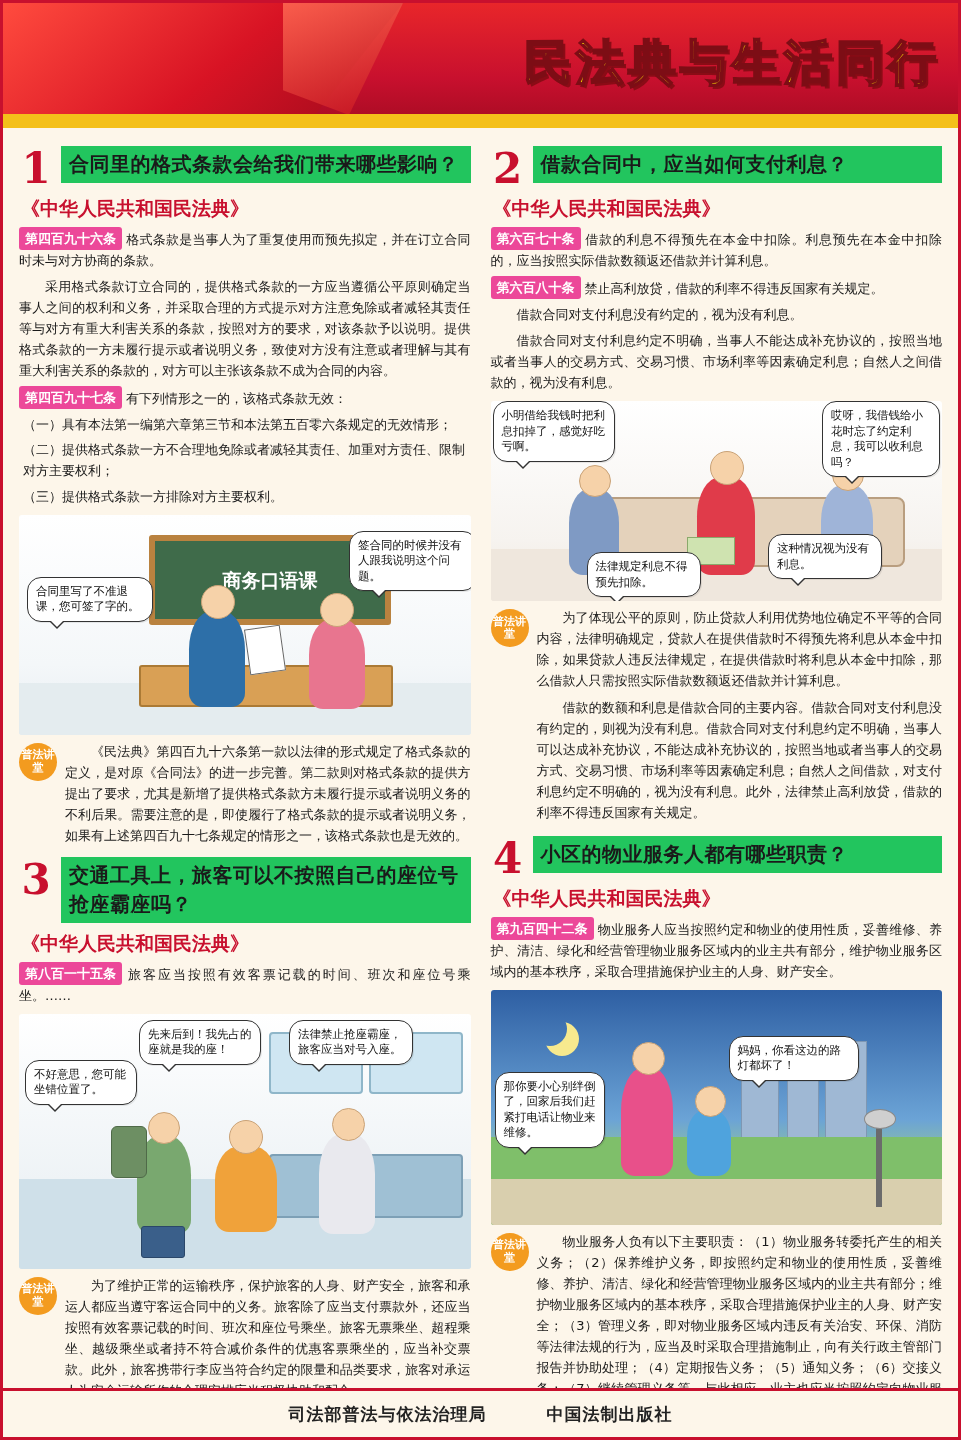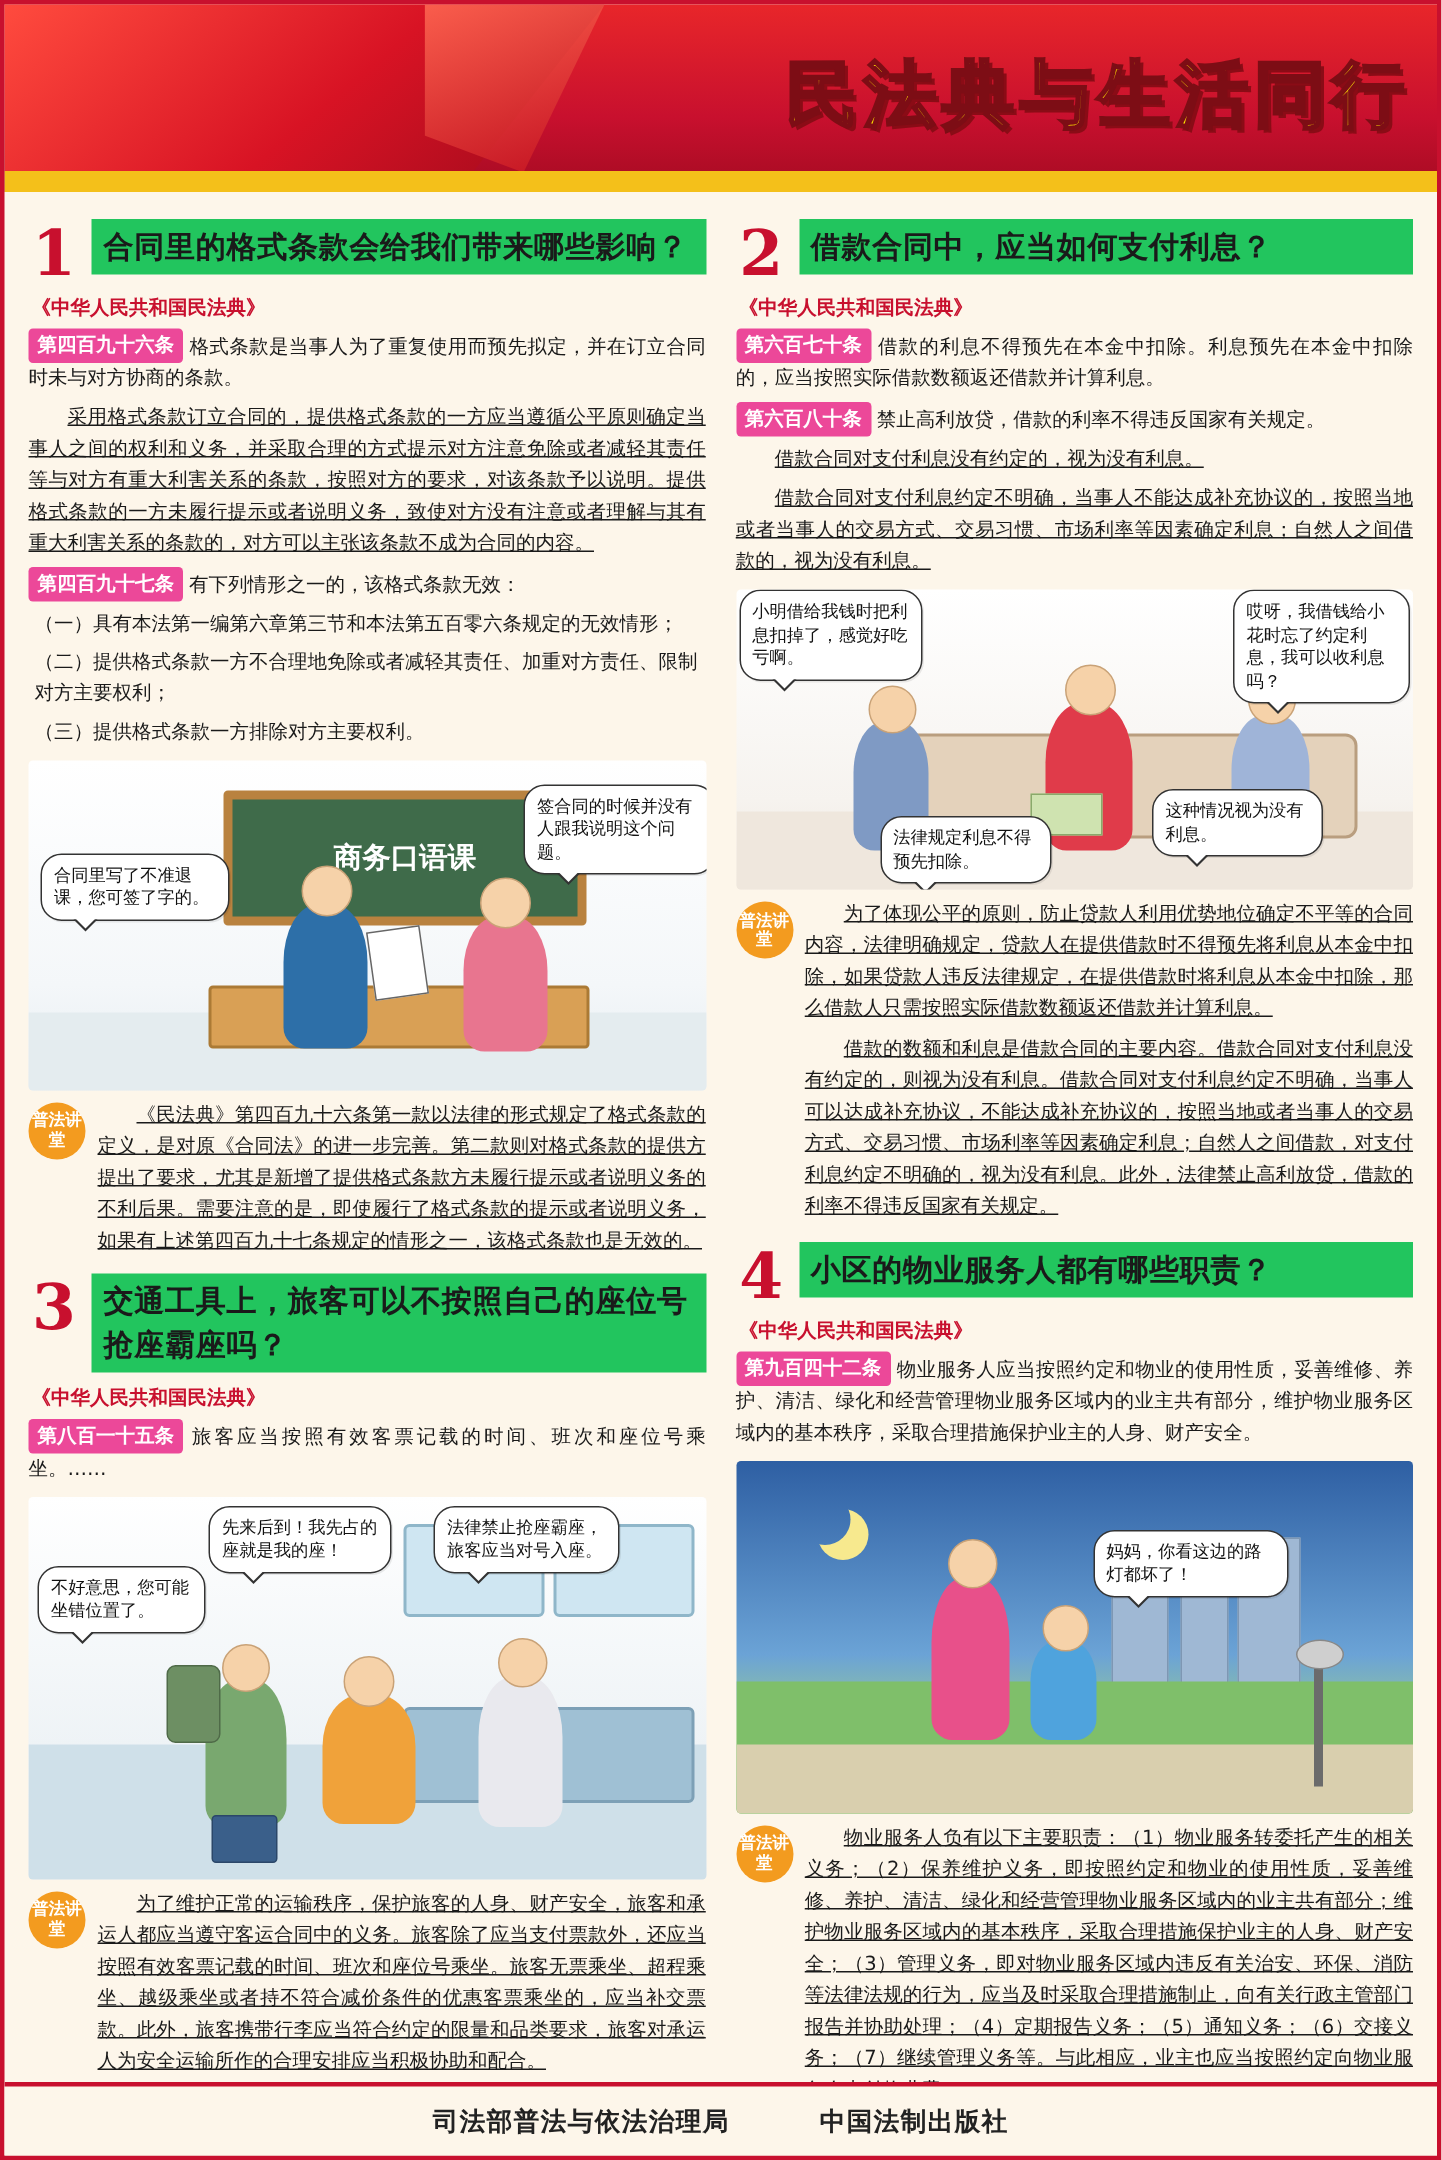--- a/index.html
+++ b/index.html
@@ -64,32 +64,32 @@
     line-height:1;margin-right:8px;min-width:34px;text-align:center;
     position:relative;top:2px;
   }
   .sec-title{
     background:#22c55e;
     font-size:20px;font-weight:bold;line-height:1.45;
     padding:4px 8px;flex:1;letter-spacing:.5px;
   }
   
   .law-name{
-    color:#c8102e;font-weight:bold;font-size:13px;margin:6px 0 5px 2px;
+    color:#c8102e;font-weight:bold;font-size:19px;margin:6px 0 5px 2px;
   }
   .art-tag{
     display:inline-block;background:#ec4899;color:#fff;
     font-size:13px;font-weight:bold;padding:1px 6px;border-radius:3px;
     margin-right:4px;vertical-align:1px;
   }
   p.body{
     font-size:13px;line-height:1.62;margin:0 0 5px 0;text-align:justify;
     text-indent:0;
   }
-  p.body.indent{text-indent:26px;text-decoration:underline;}
+  p.body.indent{text-indent:26px;}
   .subitem{font-size:13px;line-height:1.62;margin:4px;}
   
   .illus{
     position:relative;width:100%;border-radius:3px;margin:8px 0 6px 0;
     overflow:hidden;
   }
   .scene1{height:220px;background:linear-gradient(180deg,#ffffff 0%,#f4f7f9 68%,#e6edf2 100%);}
   .scene2{height:200px;background:linear-gradient(180deg,#ffffff 0%,#f6f3ef 70%,#efe7dd 100%);}
   .scene3{height:255px;background:linear-gradient(180deg,#ffffff 0%,#eef3f6 65%,#dfe8ee 100%);}
   .scene4{height:235px;background:linear-gradient(180deg,#2e5fa3 0%,#6ba3d6 55%,#9fd08a 78%,#7fbf6a 100%);}
@@ -292,20 +292,21 @@
           <div class="bldg" style="left:296px;width:30px;height:64px;"></div>
           <div class="bldg" style="left:334px;width:40px;height:96px;"></div>
           <div style="position:absolute;left:0;right:0;bottom:0;height:88px;background:#7fbf6a;"></div>
           <div style="position:absolute;left:0;right:0;bottom:0;height:46px;background:#d9cfae;"></div>
           <div class="person" style="left:130px;top:78px;width:52px;height:108px;background:#e8508a;"></div>
           <div style="position:absolute;left:141px;top:52px;width:31px;height:31px;border-radius:50%;background:#f6d2a9;border:1px solid #c9a277;"></div>
           <div class="person" style="left:196px;top:120px;width:44px;height:66px;background:#4fa3dd;"></div>
           <div style="position:absolute;left:204px;top:96px;width:29px;height:29px;border-radius:50%;background:#f6d2a9;border:1px solid #c9a277;"></div>
           <div class="lamp"></div>
 
+          <div class="bubble" style="left:4px;top:82px;width:92px;">那你要小心别绊倒了，回家后我们赶紧打电话让物业来维修。</div>
           <div class="bubble" style="left:238px;top:46px;width:112px;">妈妈，你看这边的路灯都坏了！</div>
         </div>
 
         <div class="lecture">
           <div class="lect-badge">普法讲堂</div>
           <div class="lect-text">
             <p class="body indent">物业服务人负有以下主要职责：（1）物业服务转委托产生的相关义务；（2）保养维护义务，即按照约定和物业的使用性质，妥善维修、养护、清洁、绿化和经营管理物业服务区域内的业主共有部分；维护物业服务区域内的基本秩序，采取合理措施保护业主的人身、财产安全；（3）管理义务，即对物业服务区域内违反有关治安、环保、消防等法律法规的行为，应当及时采取合理措施制止，向有关行政主管部门报告并协助处理；（4）定期报告义务；（5）通知义务；（6）交接义务；（7）继续管理义务等。与此相应，业主也应当按照约定向物业服务人支付物业费。</p>
           </div>
         </div>
       </div>

